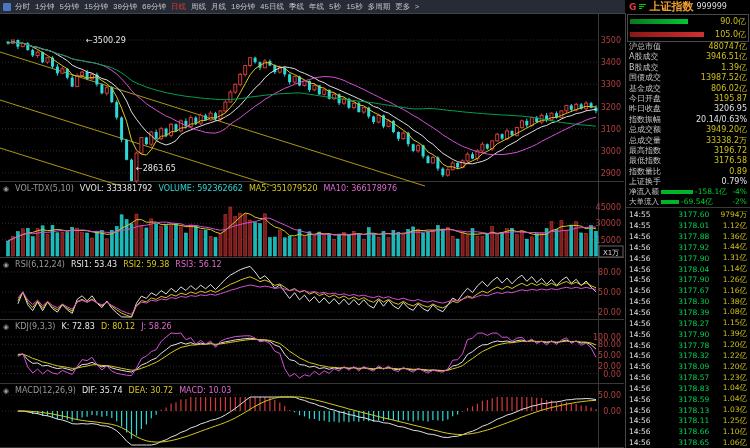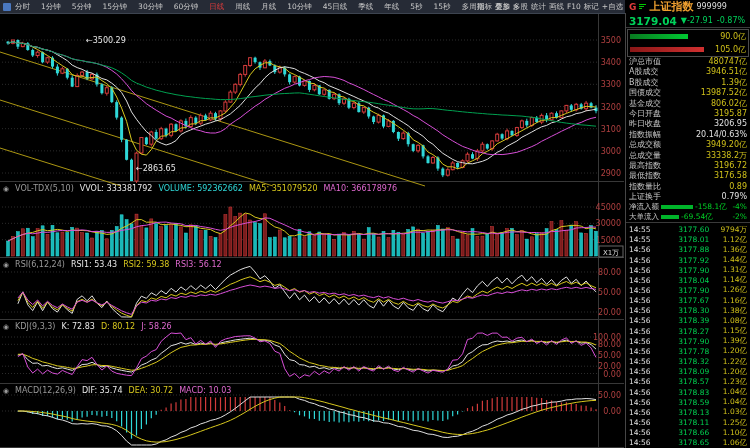--- a/index.html
+++ b/index.html
@@ -2,21 +2,21 @@
 <html><head>
 <meta charset="utf-8">
 <style>
   html,body{margin:0;padding:0;background:#000;}
   .screen{position:relative;width:750px;height:448px;background:#000;overflow:hidden;
           font-family:"DejaVu Sans","Liberation Sans",sans-serif;color:#ccc;}
   
   .topbar{position:absolute;left:0;top:0;width:625px;height:13px;background:#262b36;
           border-bottom:1px solid #3d4450;display:flex;align-items:center;}
   .app-icon{display:inline-block;width:8px;height:8px;background:#4a78c0;border-radius:1px;margin:0 4px 0 3px;}
-  .period-menu{display:flex;gap:11px;font-size:7.5px;white-space:nowrap;}
+  .period-menu{display:flex;gap:5px;font-size:7.5px;white-space:nowrap;font-family:Liberation Mono, monospace;}
   .tools-menu{position:absolute;left:477px;top:0;height:13px;display:flex;gap:3px;align-items:center;
           font-size:7.5px;white-space:nowrap;}
   .menu-item{color:#c8c8c8;cursor:default;}
   .menu-item.active{color:#e23c3c;}
   .symbol-block{position:absolute;left:625px;top:0;width:125px;height:13px;background:#000;
           display:flex;align-items:center;gap:3px;padding-left:4px;box-sizing:border-box;}
   .g-badge{color:#e23c3c;font-size:9px;font-weight:bold;}
   .siglines{display:inline-flex;flex-direction:column;gap:1px;}
   .siglines i{display:block;height:1px;background:#0c0;}
   .siglines i:nth-child(1){width:7px}.siglines i:nth-child(2){width:5px}.siglines i:nth-child(3){width:3px}
@@ -632,31 +632,20 @@
         <span class="menu-item">月线</span>
         <span class="menu-item">10分钟</span>
         <span class="menu-item">45日线</span>
         <span class="menu-item">季线</span>
         <span class="menu-item">年线</span>
         <span class="menu-item">5秒</span>
         <span class="menu-item">15秒</span>
         <span class="menu-item">多周期</span>
         <span class="menu-item">更多 &gt;</span>
       </div>
-    <div class="tools-menu">
-        <span class="menu-item">指标</span>
-        <span class="menu-item">叠加</span>
-        <span class="menu-item">多股</span>
-        <span class="menu-item">统计</span>
-        <span class="menu-item">画线</span>
-        <span class="menu-item">F10</span>
-        <span class="menu-item">标记</span>
-        <span class="menu-item">+自选</span>
-        <span class="menu-item">返回</span>
-      </div>
   </div>
 
   <div class="symbol-block">
     <span class="g-badge">G</span>
     <span class="siglines">
         <i></i>
         <i></i>
         <i></i>
       </span>
     <span class="sym-name">上证指数</span>
@@ -687,25 +676,20 @@
   </div>
   <div class="pane-label" style="top:385px">
     <span class="dot-icon">◉</span>
     <span class="t-gray">MACD(12,26,9)</span>
     <span class="c-wht">DIF: 35.74</span>
     <span class="c-yel">DEA: 30.72</span>
     <span class="c-pink">MACD: 10.03</span>
   </div>
 
   <div class="rpanel">
-    <div class="price-row">
-      <span class="p">3179.04</span>
-      <span class="ch">▼-27.91</span>
-      <span class="pc">-0.87%</span>
-    </div>
     <div class="bars-box">
       <div class="bar-row">
         <div class="bar green"></div>
         <span class="yv">90.0亿</span>
       </div>
       <div class="bar-row">
         <div class="bar red"></div>
         <span class="yv">105.0亿</span>
       </div>
     </div>

